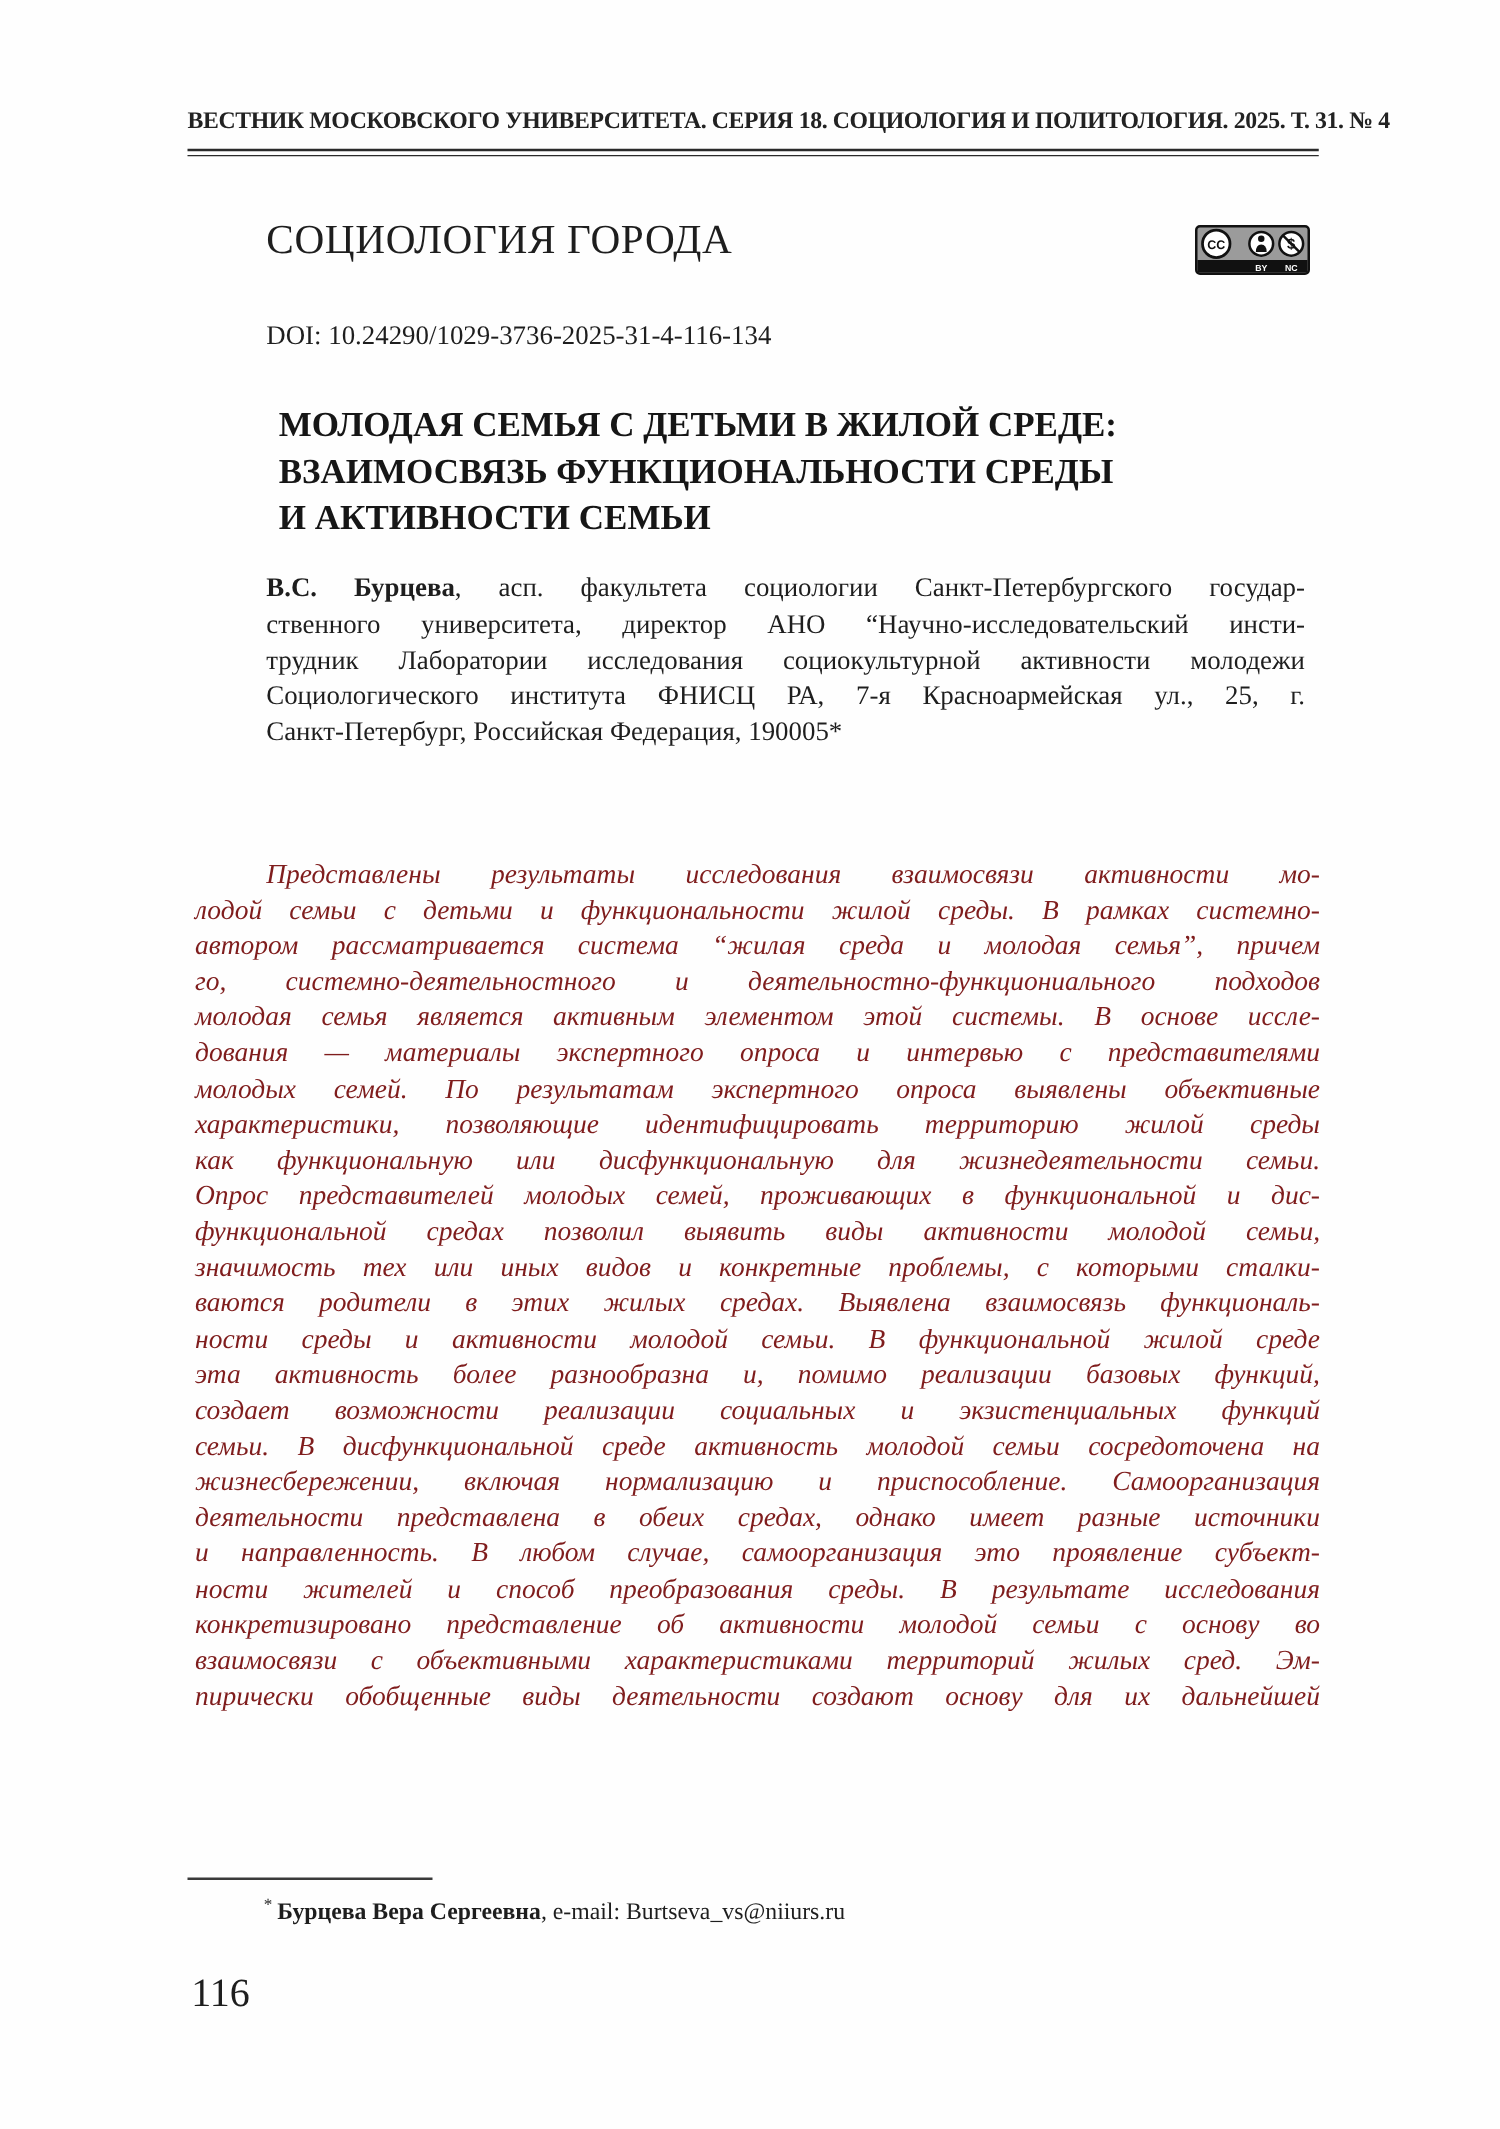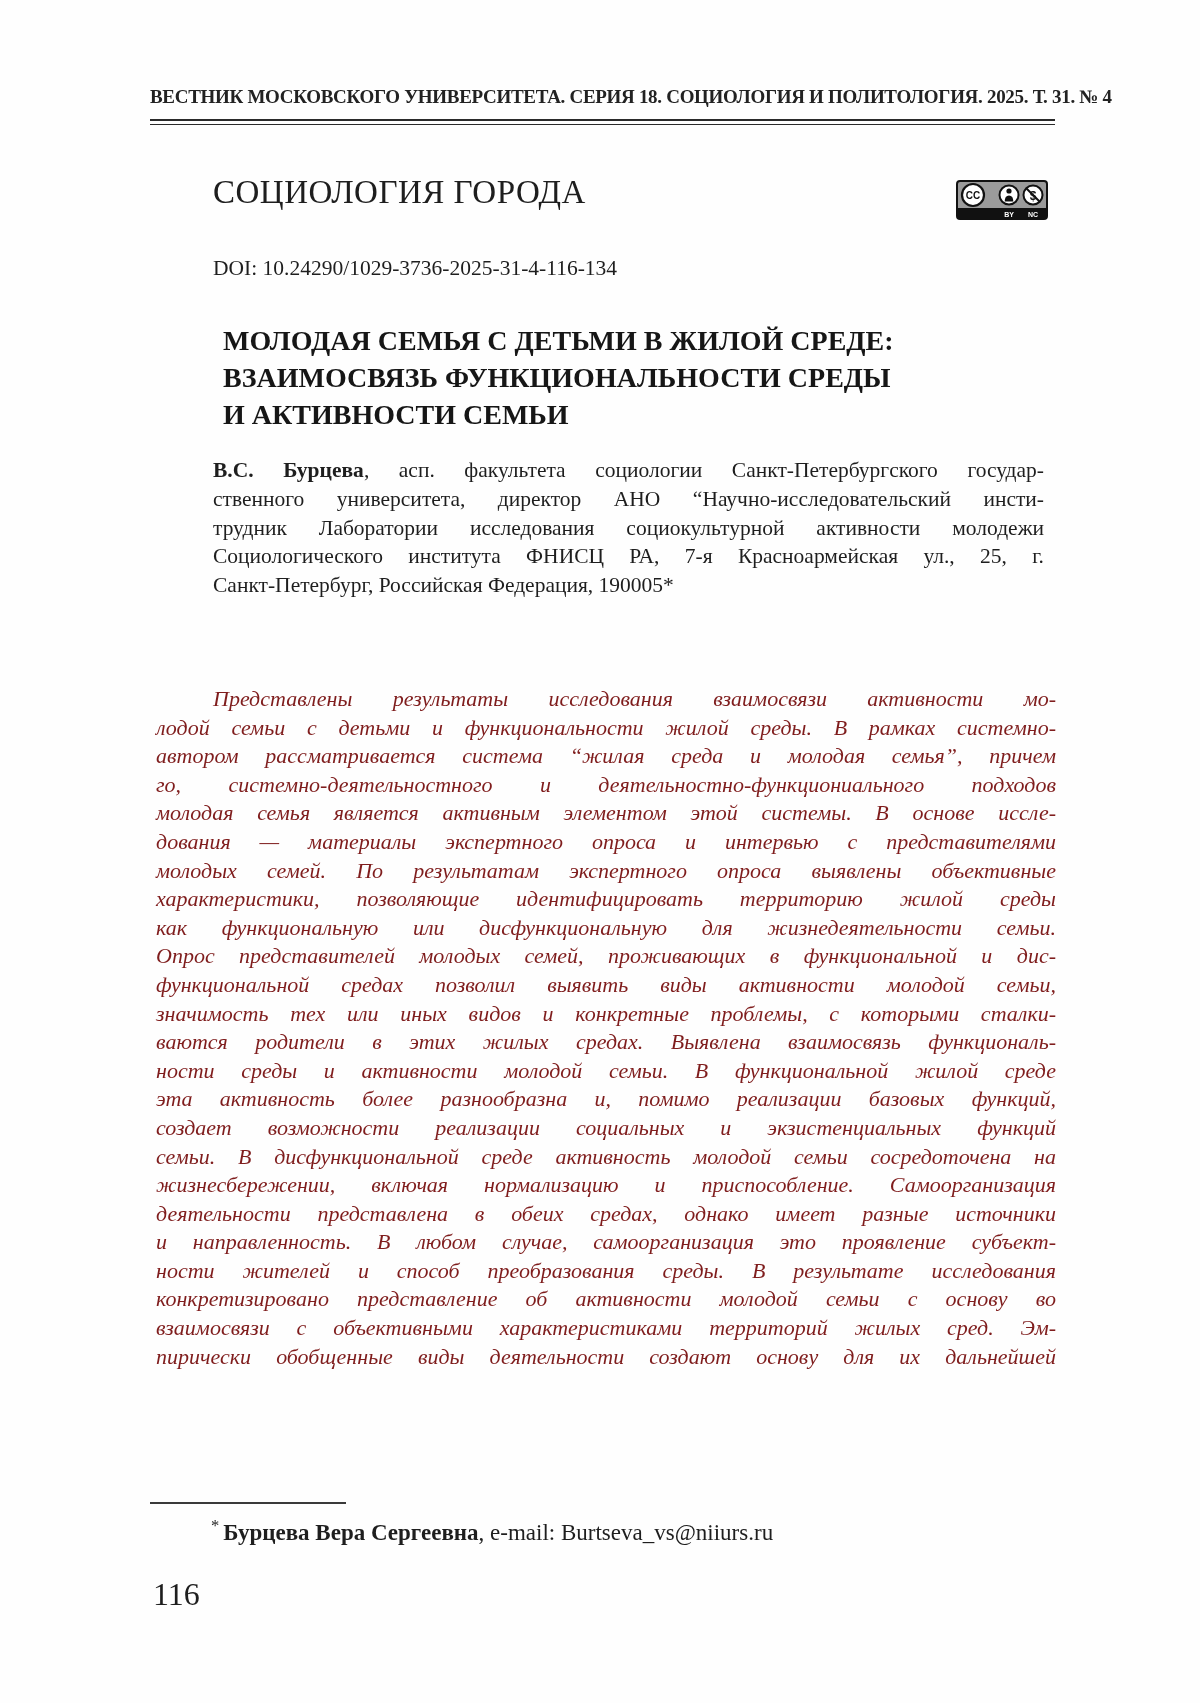--- a/index.html
+++ b/index.html
@@ -87,21 +87,21 @@
 
   .footnote-rule {
     position: absolute;
     top: 1502px; left: 150px; width: 196px;
     border-top: 2px solid #3a3a3a;
   }
   .footnote {
     position: absolute;
     top: 1516px; left: 156px; width: 900px;
     padding-left: 55px;
-    font-size: 23px;
+    font-size: 19px;
     color: #1e1e1e;
   }
   .fn-star {
     vertical-align: super;
     font-size: 0.72em;
     margin-right: 4px;
   }
   .page-number {
     position: absolute;
     top: 1576px; left: 153px;

